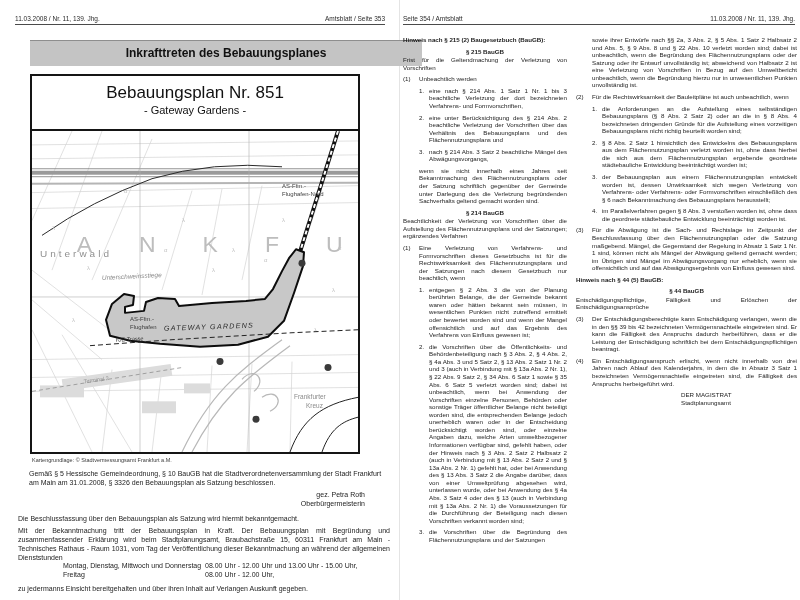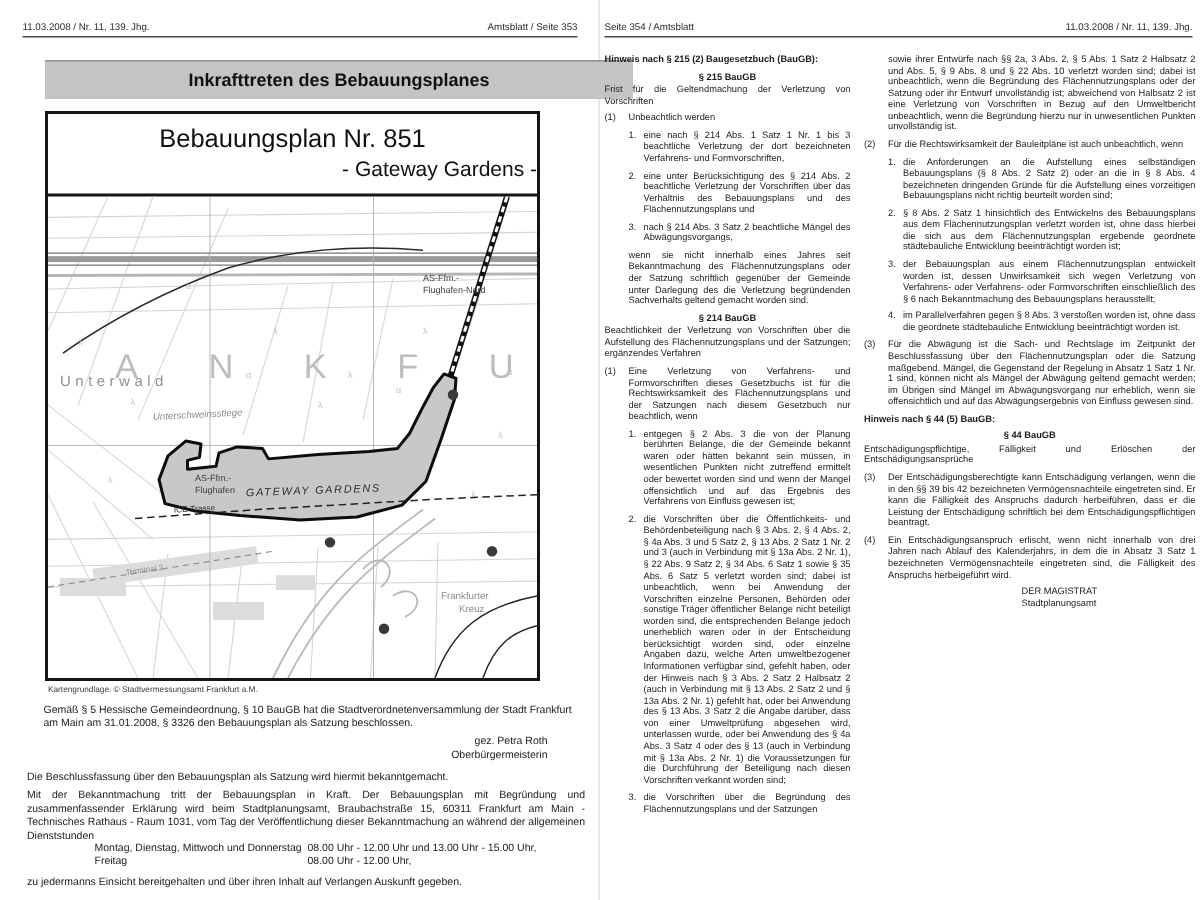--- a/index.html
+++ b/index.html
@@ -15,21 +15,21 @@
   .rule-left{left:15px;top:24px;width:370px;}
   .rule-right{left:403px;top:24px;width:392px;}
 
   
   .banner{position:absolute;left:30px;top:40px;width:392px;height:25px;background:#c4c4c4;
           border-top:1px solid #8e8e8e;text-align:center;line-height:25px;
           font-weight:bold;font-size:12px;color:#111;}
   .mapbox{position:absolute;left:30px;top:74px;width:330px;height:380px;
           border:2px solid #151515;box-sizing:border-box;background:#fff;}
   .map-title{text-align:center;margin-top:7px;font-size:17px;color:#111;}
-  .map-sub{text-align:right;margin-top:1px;font-size:14px;color:#111;}
+  .map-sub{text-align:center;margin-top:1px;font-size:11px;color:#111;}
   .map-area{position:absolute;left:0;top:53px;right:0;bottom:0;border-top:2px solid #151515;}
   .map-area svg{display:block;width:100%;height:100%;}
   .map-caption{position:absolute;left:32px;top:457px;font-size:5.5px;color:#3a3a3a;}
 
   .para{position:absolute;margin:0;font-size:7px;line-height:1.3;color:#1c1c1c;}
   .p-decision{left:29px;top:469px;width:356px;}
   .signature{position:absolute;left:30px;top:490px;width:335px;text-align:right;
              font-size:7px;line-height:1.3;}
   .p-announce{left:18px;top:514px;width:372px;}
   .p-inspection{left:18px;top:526px;width:372px;text-align:justify;}

